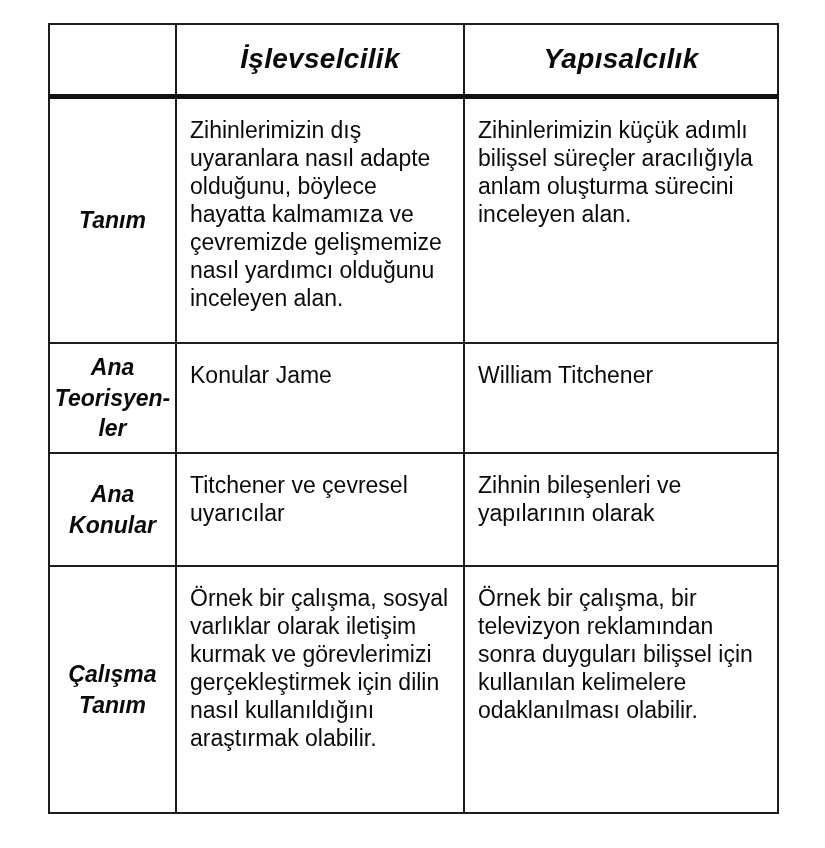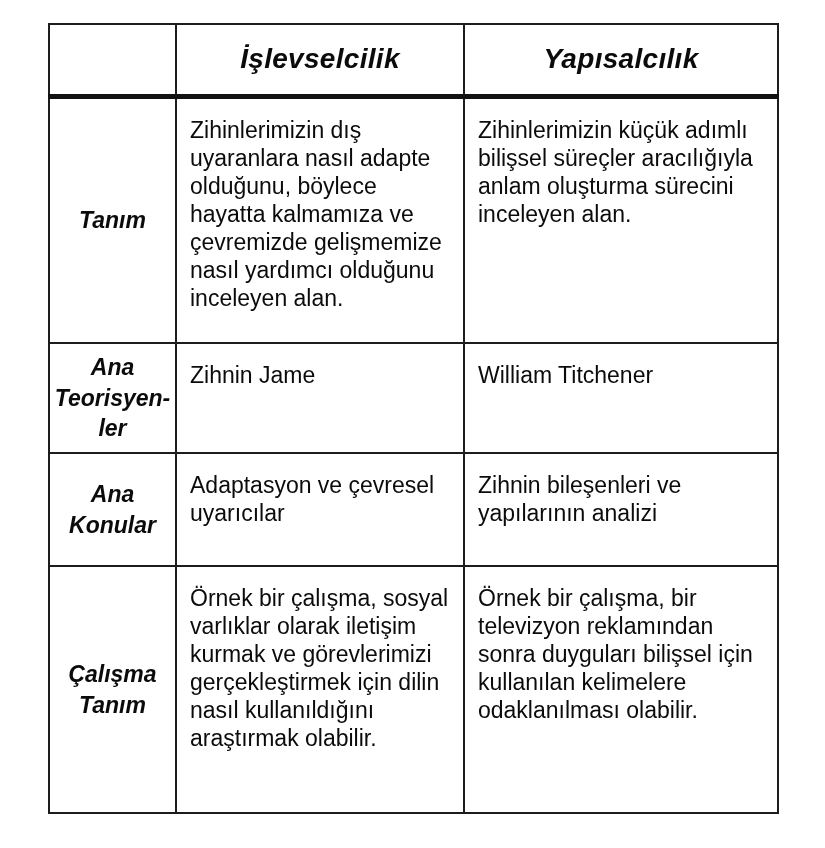--- a/index.html
+++ b/index.html
@@ -81,28 +81,28 @@
     <tbody>
       <tr class="r-tanim">
         <th class="rowlabel">Tanım</th>
         <td>Zihinlerimizin dış uyaranlara nasıl adapte olduğunu, böylece hayatta kalmamıza ve çevremizde gelişmemize nasıl yardımcı olduğunu inceleyen alan.</td>
         <td>Zihinlerimizin küçük adımlı bilişsel süreçler aracılığıyla anlam oluşturma sürecini inceleyen alan.</td>
       </tr>
       <tr class="r-teo">
         <th class="rowlabel">Ana
 Teorisyen-
 ler</th>
-        <td>Zihnin Jame</td>
+        <td>Konular Jame</td>
         <td>William Titchener</td>
       </tr>
       <tr class="r-konu">
         <th class="rowlabel">Ana
 Konular</th>
-        <td>Adaptasyon ve çevresel uyarıcılar</td>
-        <td>Zihnin bileşenleri ve yapılarının analizi</td>
+        <td>Titchener ve çevresel uyarıcılar</td>
+        <td>Zihnin bileşenleri ve yapılarının olarak</td>
       </tr>
       <tr class="r-calisma">
         <th class="rowlabel">Çalışma
 Tanım</th>
         <td>Örnek bir çalışma, sosyal varlıklar olarak iletişim kurmak ve görevlerimizi gerçekleştirmek için dilin nasıl kullanıldığını araştırmak olabilir.</td>
         <td>Örnek bir çalışma, bir televizyon reklamından sonra duyguları bilişsel için kullanılan kelimelere odaklanılması olabilir.</td>
       </tr>
     </tbody>
   </table>
 </div>

